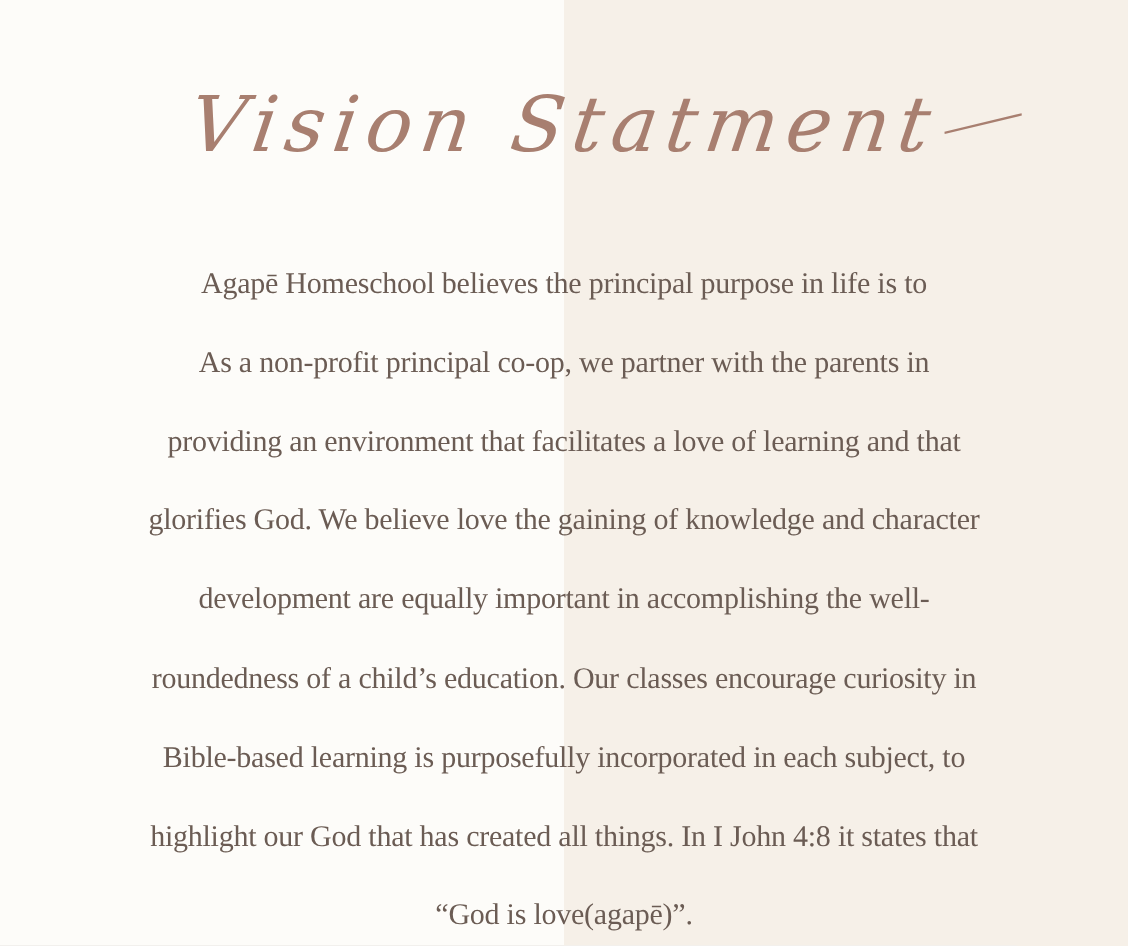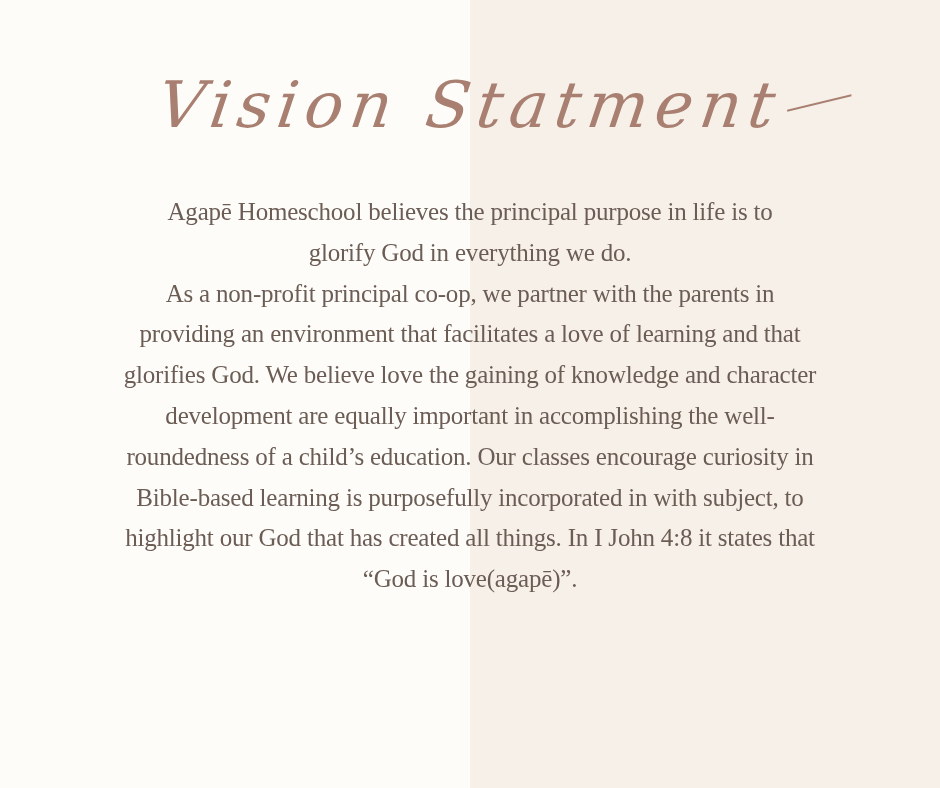--- a/index.html
+++ b/index.html
@@ -56,37 +56,37 @@
     left: 30px;
     right: 30px;
     text-align: center;
     color: #6b5c54;
     font-size: 25px;
     line-height: 40.8px;
     letter-spacing: -0.2px;
   }
   .vision-line {
     min-height: 40.8px;
+    margin-top: 25px;
   }
 </style>
 </head>
 <body>
 
 <div class="poster">
 
   <div class="bg-right-panel"></div>
 
   <h1 class="title">Vision Statment</h1>
 
   <div class="vision-text">
     <div class="vision-line">Agapē Homeschool believes the principal purpose in life is to</div>
-    <div class="vision-line">glorify God in everything we do.</div>
     <div class="vision-line">As a non-profit principal co-op, we partner with the parents in</div>
     <div class="vision-line">providing an environment that facilitates a love of learning and that</div>
     <div class="vision-line">glorifies God. We believe love the gaining of knowledge and character</div>
     <div class="vision-line">development are equally important in accomplishing the well-</div>
     <div class="vision-line">roundedness of a child’s education. Our classes encourage curiosity in</div>
-    <div class="vision-line">Bible-based learning is purposefully incorporated in with subject, to</div>
+    <div class="vision-line">Bible-based learning is purposefully incorporated in each subject, to</div>
     <div class="vision-line">highlight our God that has created all things. In I John 4:8 it states that</div>
     <div class="vision-line">“God is love(agapē)”.</div>
   </div>
 
 </div>
 
 </body></html>

